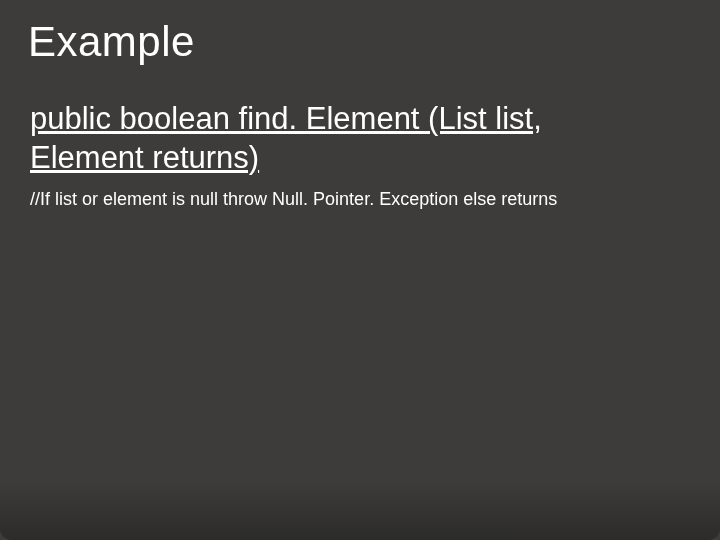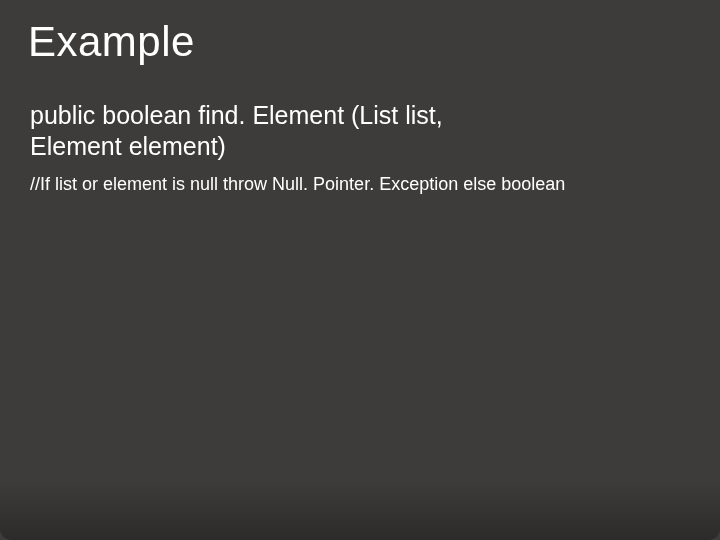--- a/index.html
+++ b/index.html
@@ -17,25 +17,26 @@
   }
   .title {
     color: #ffffff;
     font-size: 42px;
     font-weight: 400;
     margin-bottom: 34px;
     letter-spacing: 0.5px;
   }
   .code-line {
     color: #ffffff;
-    font-size: 25px;
+    font-size: 31px;
     font-weight: 400;
     line-height: 1.25;
     margin-bottom: 10px;
     padding-left: 2px;
+    text-decoration: underline;
   }
   .comment {
     color: #ffffff;
     font-size: 18px;
     font-weight: 400;
     line-height: 1.25;
     padding-left: 2px;
     padding-right: 40px;
   }
   .bottom-fade {
@@ -48,19 +49,19 @@
     pointer-events: none;
   }
 </style>
 </head>
 <body>
 
 <div class="slide">
   <h1 class="title">Example</h1>
   <div class="code-line">
     <span>public boolean find. Element (List list,</span><br>
-    <span>Element element)</span>
+    <span>Element returns)</span>
   </div>
   <div class="comment">
-    <span>//If list or element is null throw Null. Pointer. Exception else boolean</span><br>
+    <span>//If list or element is null throw Null. Pointer. Exception else returns</span><br>
   </div>
   <div class="bottom-fade"></div>
 </div>
 
 </body></html>

